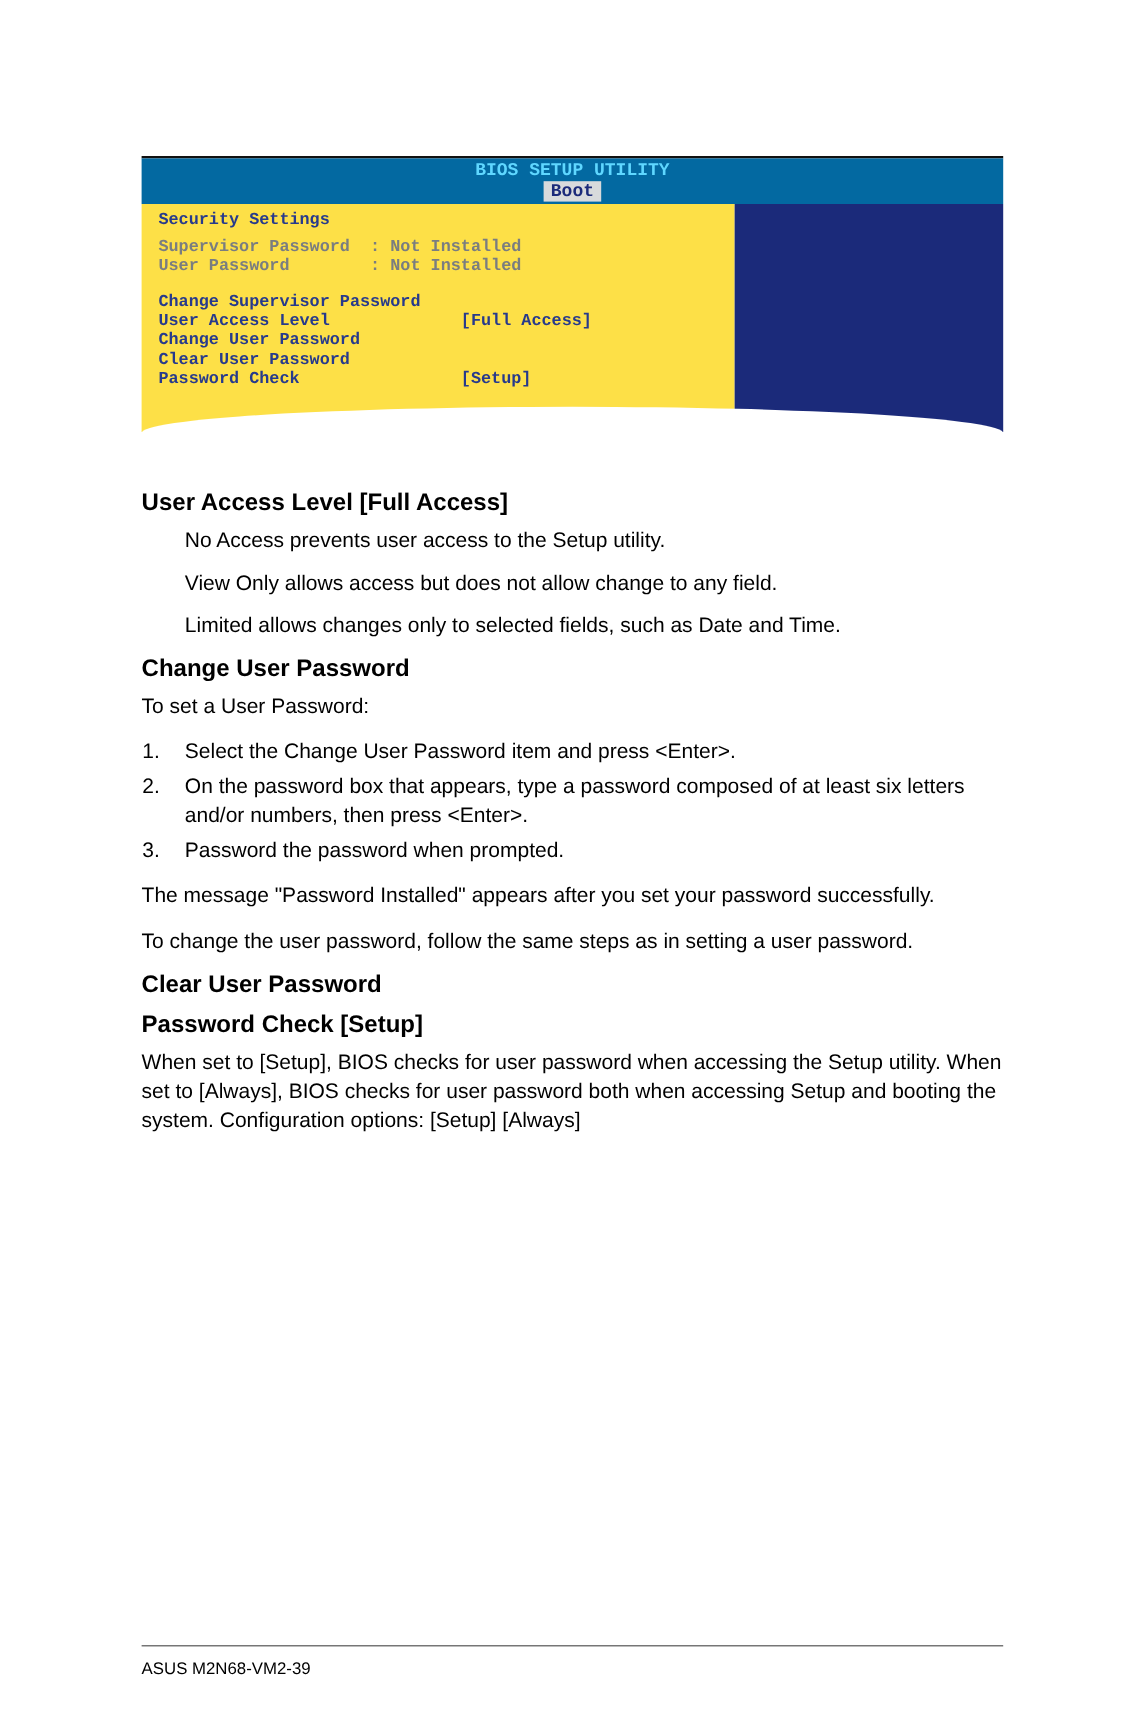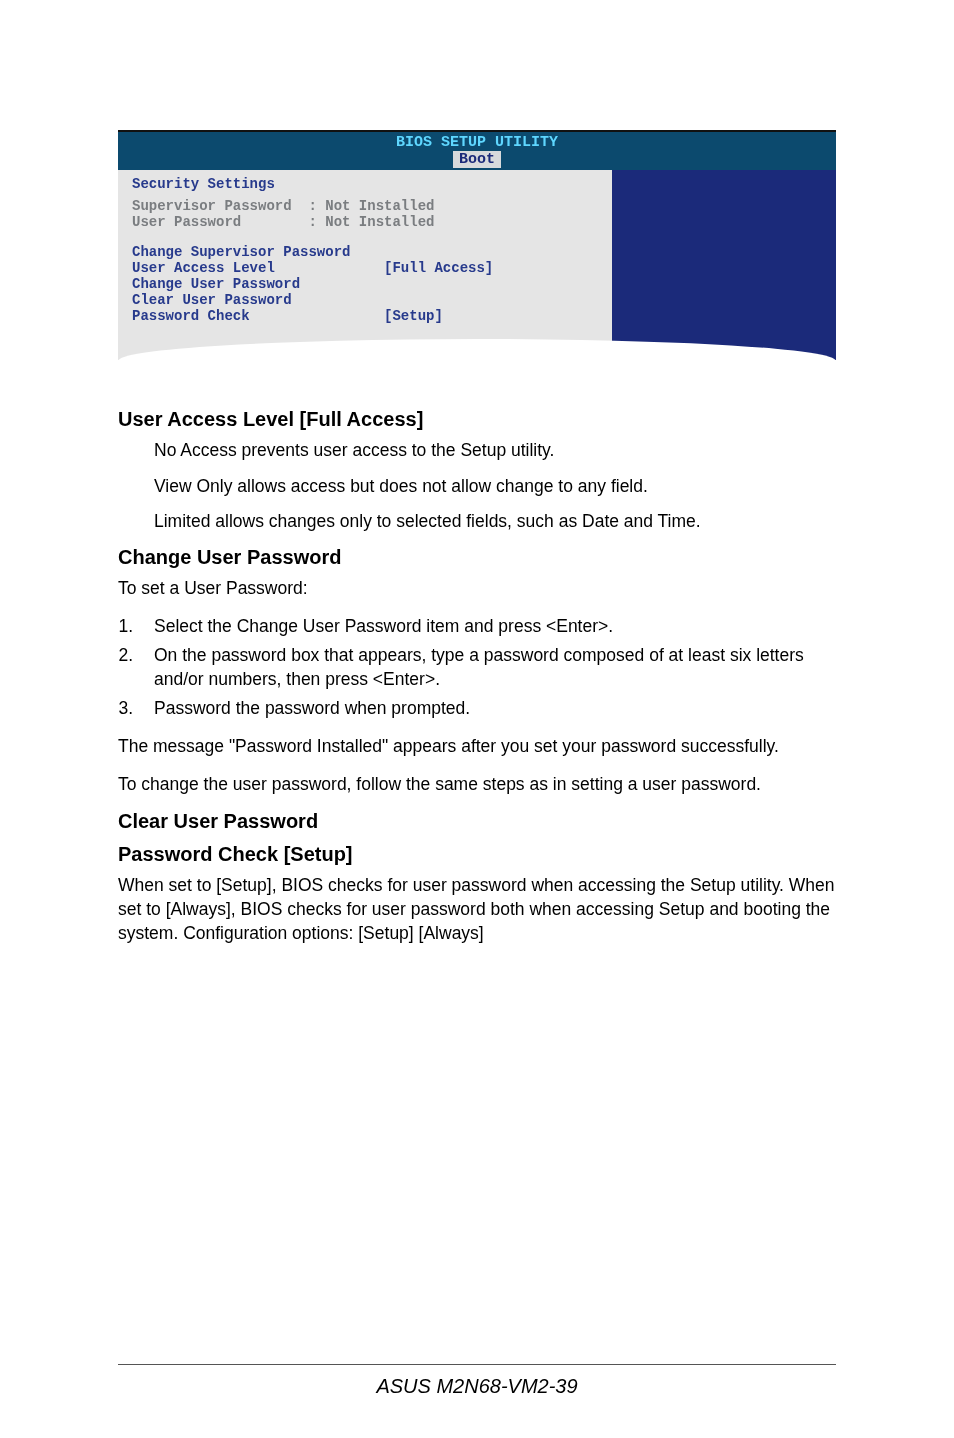--- a/index.html
+++ b/index.html
@@ -16,21 +16,21 @@
     box-sizing: border-box;
     position: relative;
   }
 
   
   .bios-box {
     border-top: 2px solid #111;
     margin-bottom: 48px;
   }
   .bios-titlebar {
-    background: #0c4a6e;
+    background: #0369a1;
     padding: 2px 0 2px 0;
     text-align: center;
     font-family: "Courier New", monospace;
     font-weight: bold;
     font-size: 15px;
     line-height: 17px;
   }
   .bios-titlebar .t1 {
     color: #5fd7ff;
   }
@@ -44,21 +44,21 @@
     font-family: "Courier New", monospace;
     font-weight: bold;
     font-size: 15px;
     padding: 0 6px;
   }
   .bios-body {
     display: flex;
   }
   .bios-left {
     flex: 0 0 68.8%;
-    background: #e5e5e5;
+    background: #fde047;
     font-family: "Courier New", monospace;
     font-size: 14px;
     font-weight: bold;
     padding: 6px 12px 36px 14px;
     box-sizing: border-box;
     position: relative;
   }
   .bios-right {
     flex: 1;
     background: #1b2a7a;
@@ -111,24 +111,23 @@
     margin-bottom: 6px;
   }
 
   .footer {
     position: absolute;
     bottom: 40px;
     left: 118px;
     right: 118px;
     border-top: 1px solid #555;
     padding-top: 10px;
-    font-size: 20px;
+    font-size: 14px;
     display: flex;
-    justify-content: center;
-    font-style: italic;
+    justify-content: flex-start;
   }
 </style>
 </head>
 <body>
 
 <div class="page">
 
   <div class="bios-box">
     <div class="bios-titlebar">
       <span class="t1">BIOS SETUP UTILITY</span>

